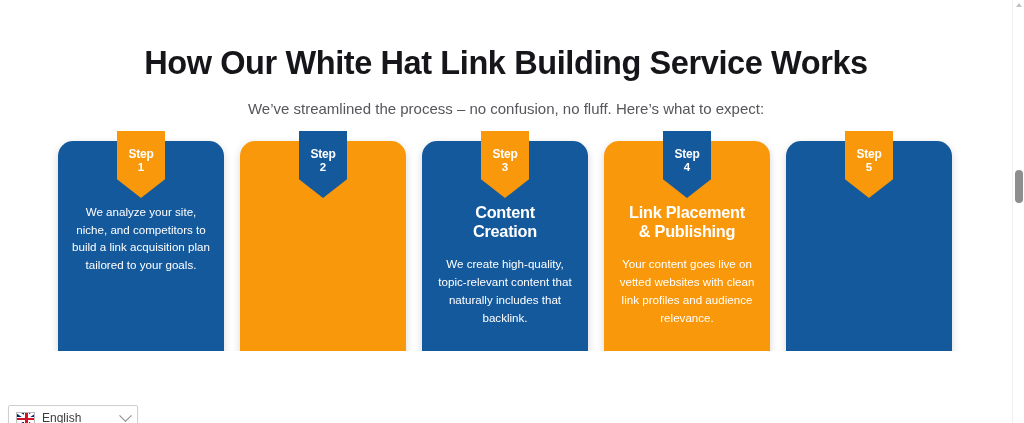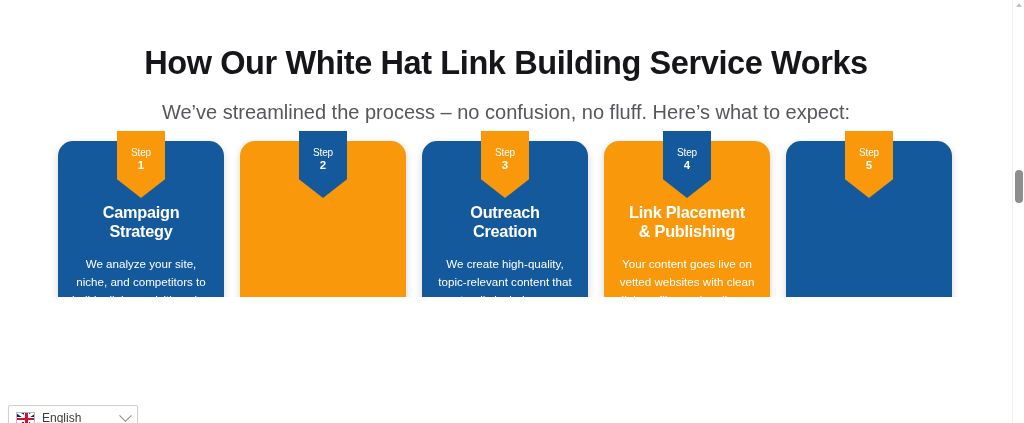--- a/index.html
+++ b/index.html
@@ -13,21 +13,21 @@
   body {
     font-family: "Liberation Sans", sans-serif;
     background: #ffffff;
     position: relative;
   }
 
   .page {
     position: absolute;
     left: 0; top: 0;
     width: 1012px;
-    height: 297px;
+    height: 351px;
     background: #ffffff;
     overflow: hidden;
   }
 
   
   .heading-wrap {
     width: 100%;
     text-align: center;
     padding-top: 44px;
   }
@@ -35,21 +35,21 @@
   .page-title {
     font-size: 32.5px;
     font-weight: bold;
     color: #16161a;
     letter-spacing: -0.4px;
     line-height: 1.22;
   }
 
   .page-subtitle {
     margin-top: 14px;
-    font-size: 20px;
+    font-size: 15px;
     color: #56565c;
     font-weight: 400;
     line-height: 1.4;
   }
 
   
   .steps-row {
     position: absolute;
     left: 58px;
     top: 141px;
@@ -85,22 +85,22 @@
     flex-direction: column;
     align-items: center;
     justify-content: flex-start;
     padding-top: 17px;
   }
 
   .ribbon.orange { background: #F9980A; }
   .ribbon.blue   { background: #14599C; }
 
   .ribbon-label {
-    font-size: 10px;
-    font-weight: normal;
+    font-size: 12px;
+    font-weight: bold;
     color: #ffffff;
     line-height: 1.08;
     letter-spacing: -0.2px;
   }
 
   .ribbon-num {
     font-size: 11.5px;
     font-weight: bold;
     color: #ffffff;
     line-height: 1.15;
@@ -240,40 +240,38 @@
     <p class="page-subtitle">We’ve streamlined the process – no confusion, no fluff. Here’s what to expect:</p>
   </div>
 
   <div class="steps-row">
 
     <div class="step-card blue">
       <div class="ribbon orange">
         <span class="ribbon-label">Step</span>
         <span class="ribbon-num">1</span>
       </div>
-      <div class="card-title">Campaign
-Strategy</div>
       <div class="card-desc">We analyze your site, niche, and competitors to build a link acquisition plan tailored to your goals.</div>
     </div>
 
     <div class="step-card orange">
       <div class="ribbon blue">
         <span class="ribbon-label">Step</span>
         <span class="ribbon-num">2</span>
       </div>
     </div>
 
     <div class="step-card blue">
       <div class="ribbon orange">
         <span class="ribbon-label">Step</span>
         <span class="ribbon-num">3</span>
       </div>
-      <div class="card-title">Outreach
+      <div class="card-title">Content
 Creation</div>
-      <div class="card-desc">We create high-quality, topic-relevant content that naturally includes your process.</div>
+      <div class="card-desc">We create high-quality, topic-relevant content that naturally includes that backlink.</div>
     </div>
 
     <div class="step-card orange">
       <div class="ribbon blue">
         <span class="ribbon-label">Step</span>
         <span class="ribbon-num">4</span>
       </div>
       <div class="card-title">Link Placement
 &amp; Publishing</div>
       <div class="card-desc">Your content goes live on vetted websites with clean link profiles and audience relevance.</div>

